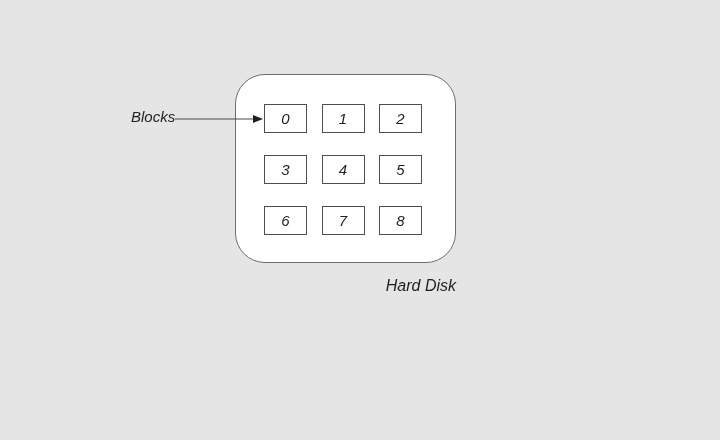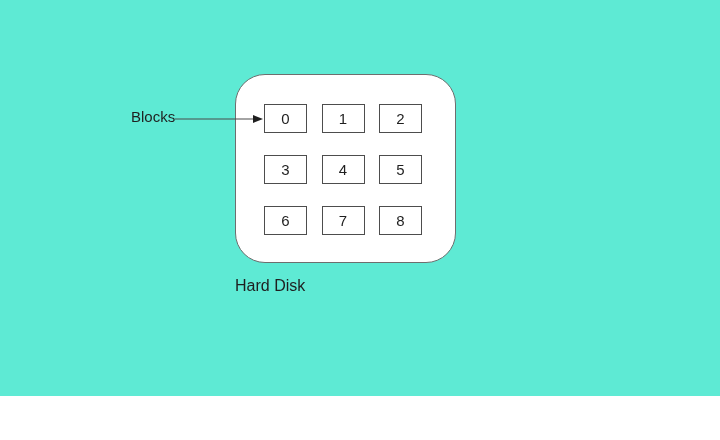--- a/index.html
+++ b/index.html
@@ -3,25 +3,26 @@
 <meta charset="utf-8">
 <style>
   html, body {
     margin: 0;
     padding: 0;
     background: #ffffff;
   }
   .canvas {
     position: relative;
     width: 720px;
-    height: 396px;
-    background: #5eead4;
+    height: 440px;
+    background: #e5e5e5;
     overflow: hidden;
     font-family: "Liberation Sans", "DejaVu Sans", sans-serif;
     color: #1f1f1f;
+    font-style: italic;
   }
   .blocks-label {
     position: absolute;
     left: 131px;
     top: 109px;
     font-size: 15px;
     line-height: 15px;
     white-space: nowrap;
     color: #1f1f1f;
   }
@@ -65,21 +66,21 @@
     align-items: center;
     justify-content: center;
     font-size: 15px;
     color: #1f1f1f;
   }
   .disk-caption {
     position: absolute;
     left: 235px;
     top: 277px;
     width: 221px;
-    text-align: left;
+    text-align: right;
     font-size: 16px;
     line-height: 18px;
     color: #1f1f1f;
   }
 </style>
 </head>
 <body>
 
 <div class="canvas">
 

